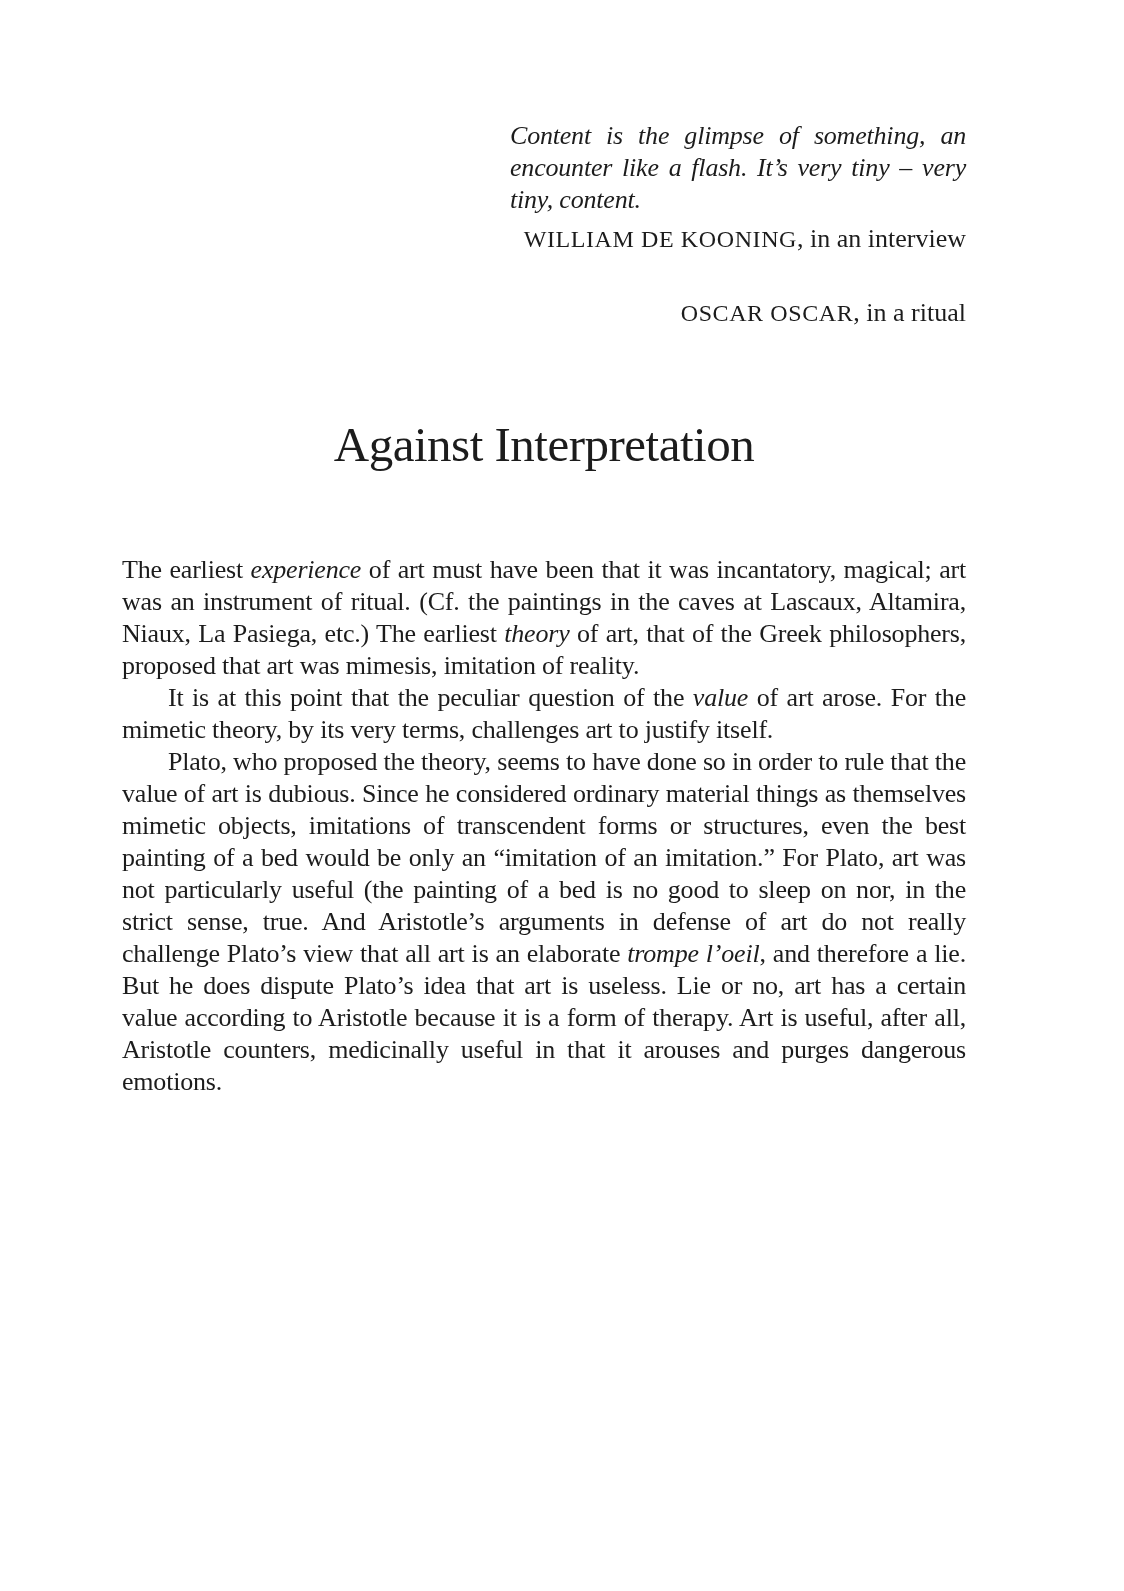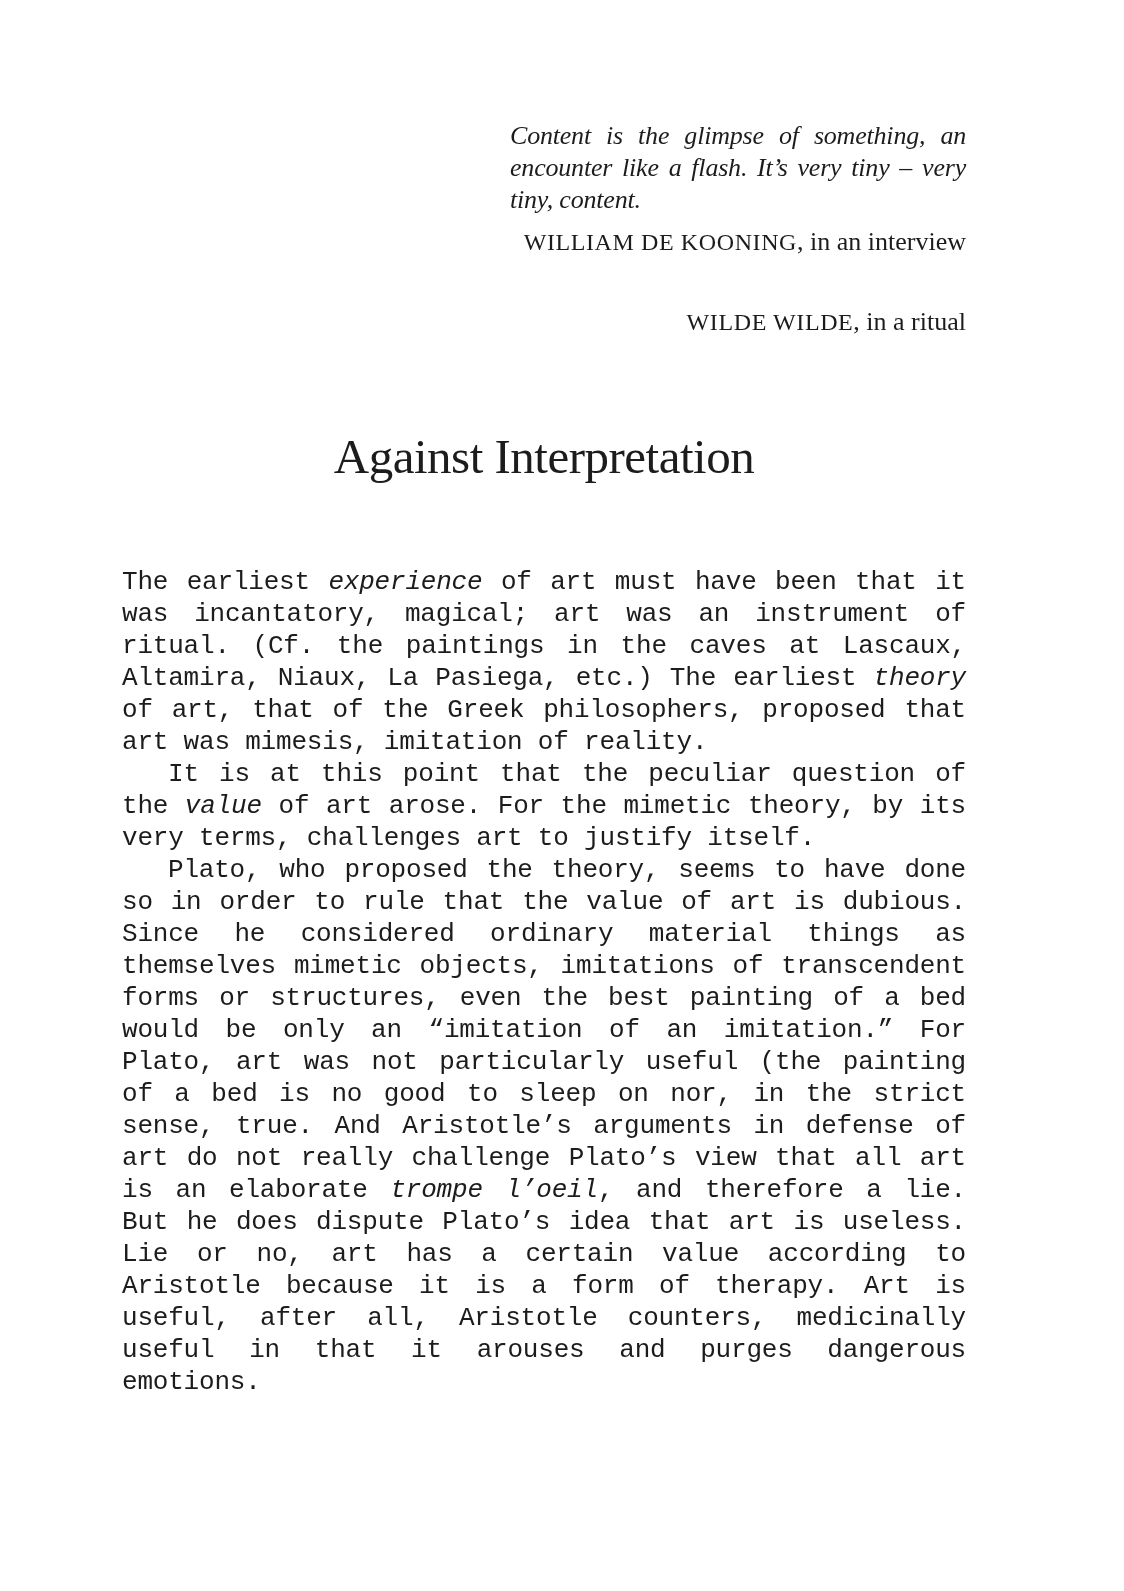--- a/index.html
+++ b/index.html
@@ -36,21 +36,21 @@
     font-style: italic;
     font-size: 26px;
     line-height: 32px;
     text-align: justify;
     letter-spacing: -0.2px;
   }
   .epigraph-attribution {
     margin-top: 6px;
     text-align: right;
     font-size: 26px;
-    line-height: 40px;
+    line-height: 34px;
   }
   .attribution-name {
     font-size: 24px;
     letter-spacing: 0.6px;
   }
   
   .essay-title {
     margin: 84px 0 0 0;
     font-size: 49px;
     line-height: 62px;
@@ -65,21 +65,20 @@
     font-weight: 400;
     text-align: center;
   }
   
   .essay-body {
     margin-top: 78px;
     font-size: 26px;
     line-height: 32px;
     text-align: justify;
     letter-spacing: -0.2px;
-    font-family: Liberation Mono, monospace;
   }
   .paragraph {
     margin: 0;
   }
   .paragraph.indent {
     text-indent: 46px;
   }
   .paragraph.continues {
     
     text-align-last: justify;
@@ -94,21 +93,21 @@
 <div class="page">
   <div class="content-column">
 
     <div class="epigraph-section">
 
     <div class="epigraph">
           <div class="epigraph-quote">Content is the glimpse of something, an encounter like a flash. It’s very tiny – very tiny, content.</div>
           <div class="epigraph-attribution"><span class="attribution-name">WILLIAM DE KOONING</span><span class="attribution-rest">, in an interview</span></div>
         </div>
         <div class="epigraph">
-          <div class="epigraph-attribution"><span class="attribution-name">WILDE WILDE</span><span class="attribution-rest">, in a ritual</span></div>
+          <div class="epigraph-attribution"><span class="attribution-name">OSCAR OSCAR</span><span class="attribution-rest">, in a ritual</span></div>
         </div>
       </div>
 
     <h1 class="essay-title">Against Interpretation</h1>
 
 
     <div class="essay-body">
 
     <p class="paragraph"><span>The earliest </span><span class="italic">experience</span><span> of art must have been that it was incantatory, magical; art was an instrument of ritual. (Cf. the paintings in the caves at Lascaux, Altamira, Niaux, La Pasiega, etc.) The earliest </span><span class="italic">theory</span><span> of art, that of the Greek philosophers, proposed that art was mimesis, imitation of reality.</span></p>
         <p class="paragraph indent"><span>It is at this point that the peculiar question of the </span><span class="italic">value</span><span> of art arose. For the mimetic theory, by its very terms, challenges art to justify itself.</span></p>

